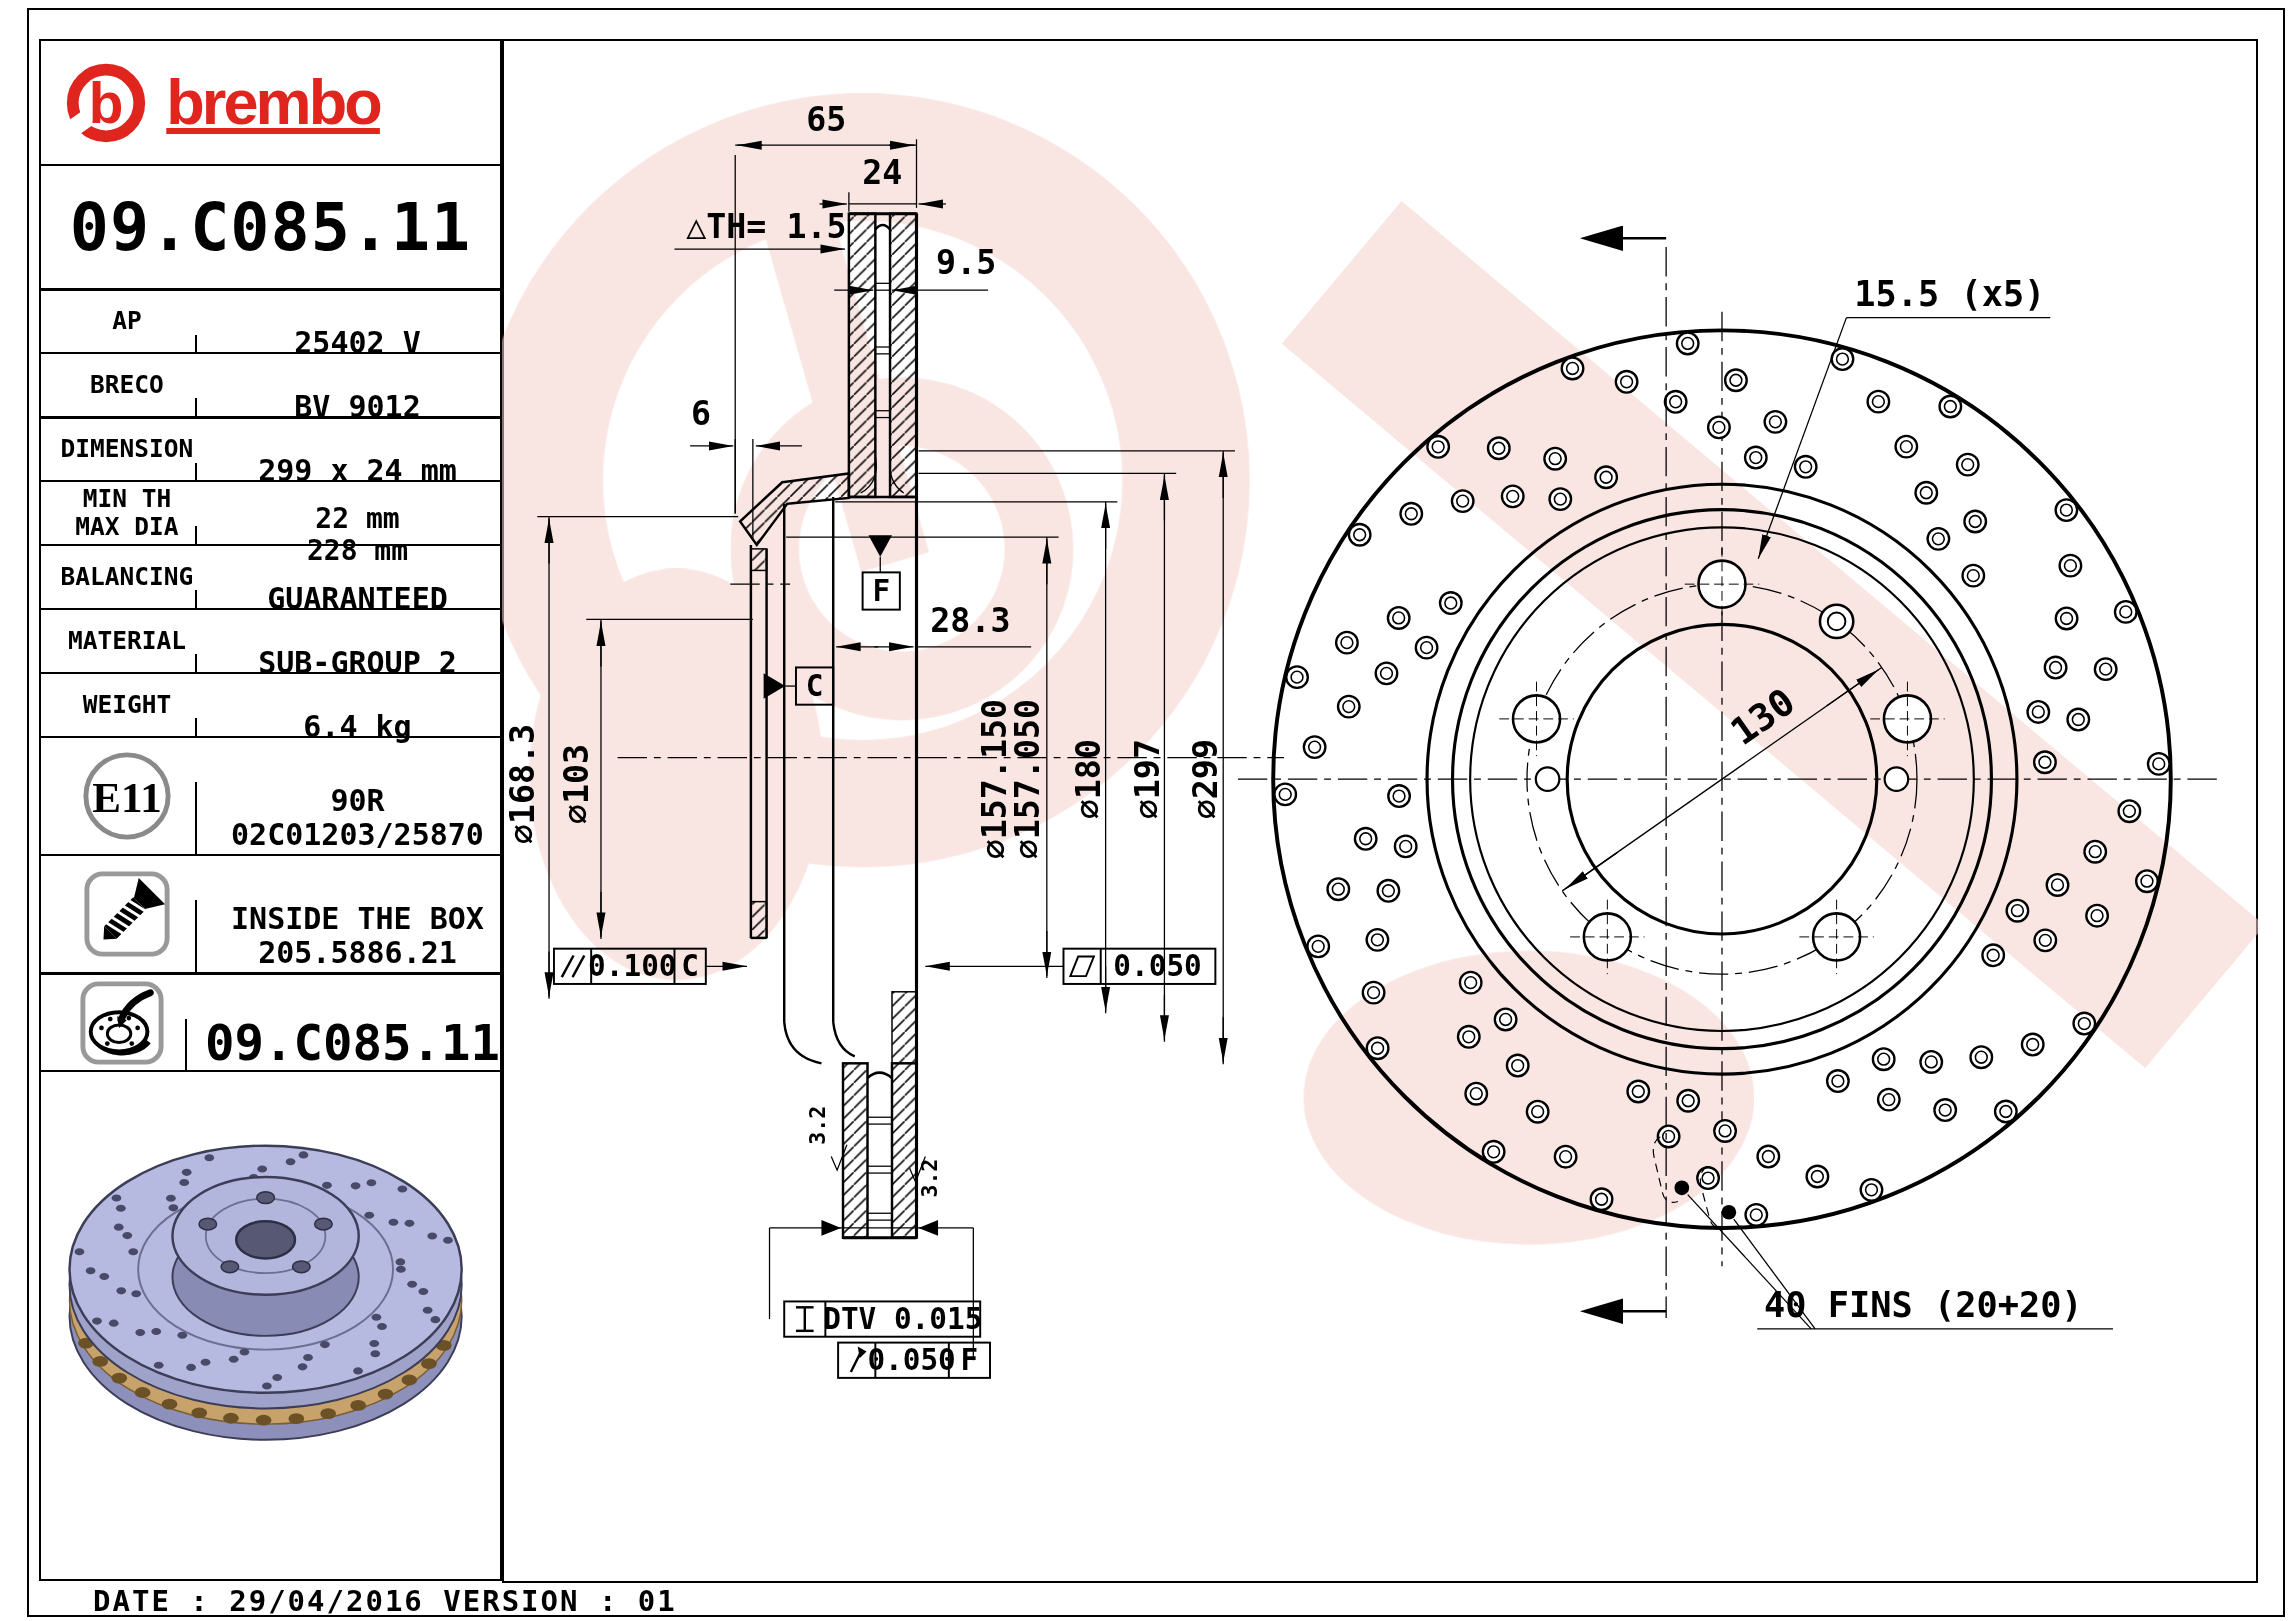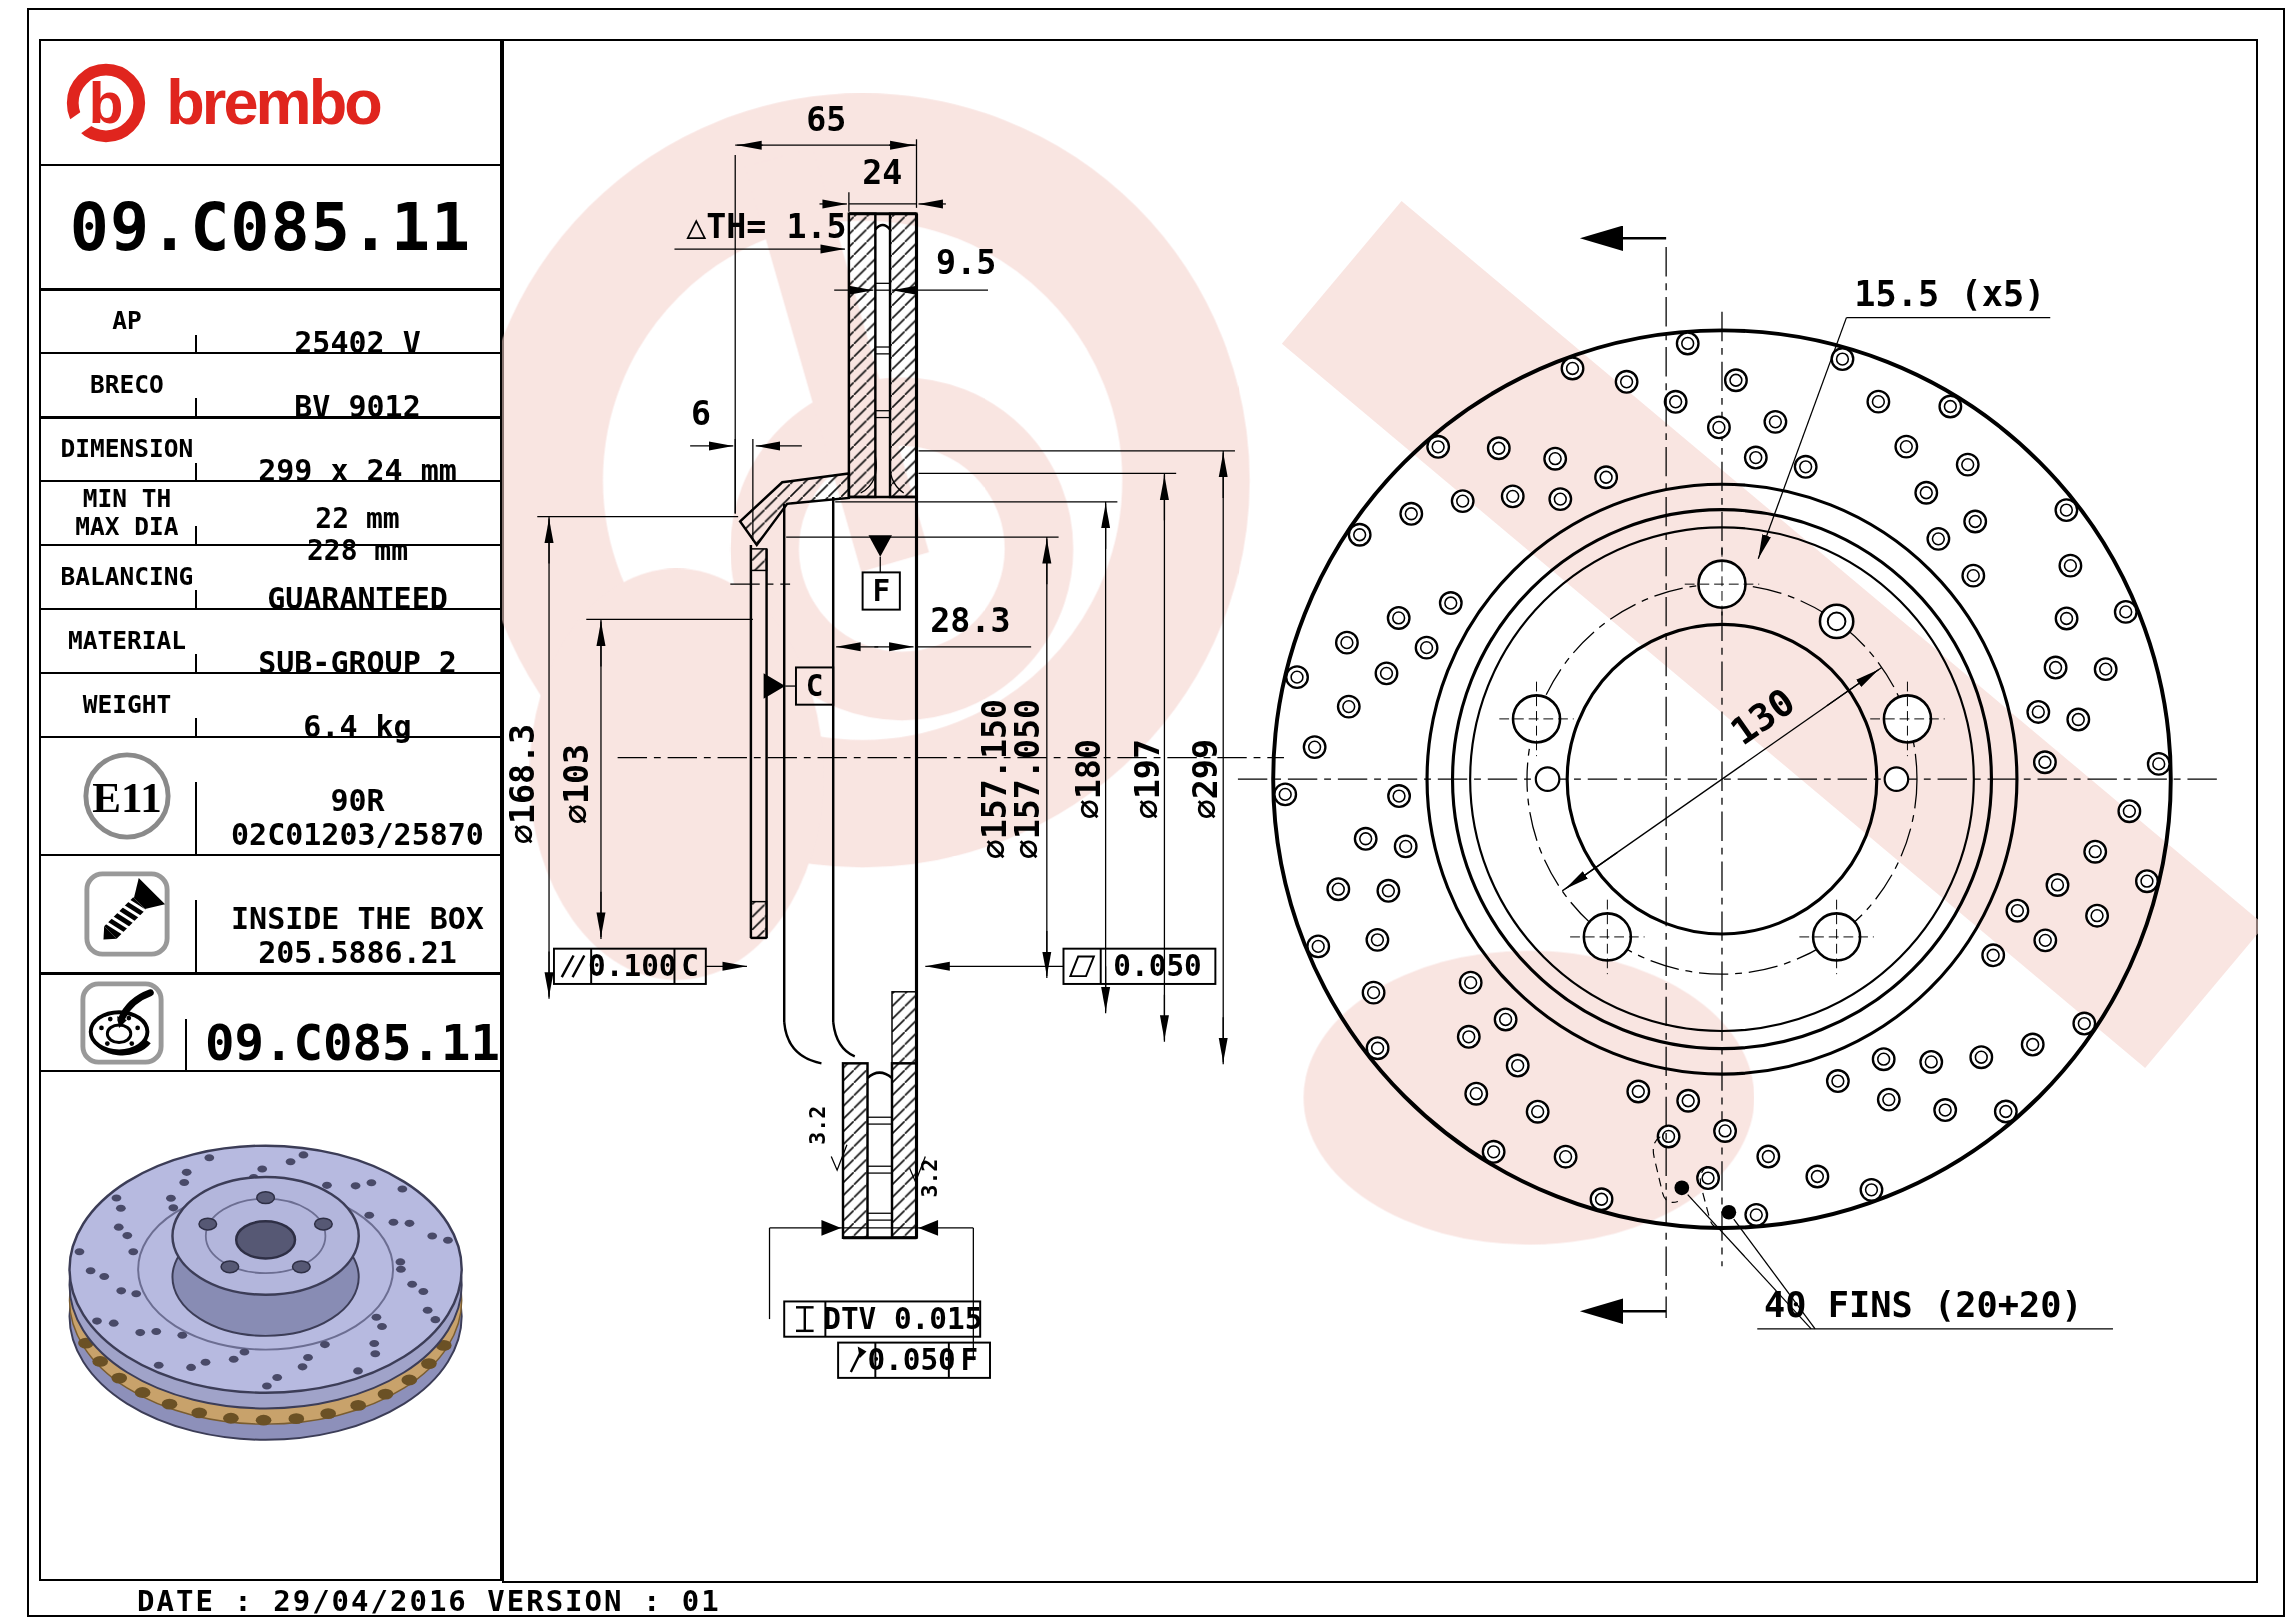--- a/index.html
+++ b/index.html
@@ -15,22 +15,22 @@
   .bt3{border-top:2.9px solid #000;}
   .bt4{border-top:3.9px solid #000;}
   .cell{display:flex;align-items:center;justify-content:center;flex-direction:column;line-height:1.15;padding-left:18px;}
   .lbl{width:154px;font-size:24.5px;font-weight:bold;text-align:center;}
   .val{flex:1;border-left:2px solid #000;font-size:30px;font-weight:bold;text-align:center;margin-top:44px;}
   .h-logo{height:123px;}.h-pn{height:124px;}.h65{height:64px;}.h120{height:118px;}.h100{height:98px;}.h-img{height:418px;}
   .pnbig{font-size:65px;font-weight:bold;letter-spacing:1px;width:100%;height:100%;display:flex;align-items:center;justify-content:center;}
   .pn2{font-size:49px;font-weight:bold;}
   .two{font-size:28px;}
   .logorow{display:flex;align-items:center;justify-content:flex-start;padding-left:19.6px;gap:15.7px;height:100%;width:100%;}
-  .wordmark{font-family:"Liberation Sans","DejaVu Sans",sans-serif;font-weight:bold;font-size:63px;letter-spacing:-2.9px;line-height:1;}
-  #footer{position:absolute;left:93px;top:1584px;font-size:29px;font-weight:bold;letter-spacing:2px;margin-left:44px;}
+  .wordmark{font-family:"Liberation Sans","DejaVu Sans",sans-serif;font-weight:bold;font-size:63px;letter-spacing:-2.9px;line-height:1;text-decoration:underline;}
+  #footer{position:absolute;left:93px;top:1584px;font-size:29px;font-weight:bold;letter-spacing:2px;}
   .imgcell{display:flex;align-items:center;justify-content:center;width:100%;height:100%;}
   .hcdiv{position:absolute;left:155px;top:0;bottom:0;width:2px;background:#000;}
   
   #draw{position:absolute;left:502px;top:39px;}
   .ln{stroke:#000;stroke-width:2.5;fill:none;}
   .ln3{stroke:#000;stroke-width:3.2;fill:none;}
   .thin{stroke:#000;stroke-width:1.3;fill:none;}
   .cl{stroke:#000;stroke-width:1.3;fill:none;stroke-dasharray:30 7 7 7;}
   .t{font-family:"DejaVu Sans Mono","Liberation Mono",monospace;font-weight:bold;font-size:34px;fill:#000;}
   .ts{font-size:30px;}

